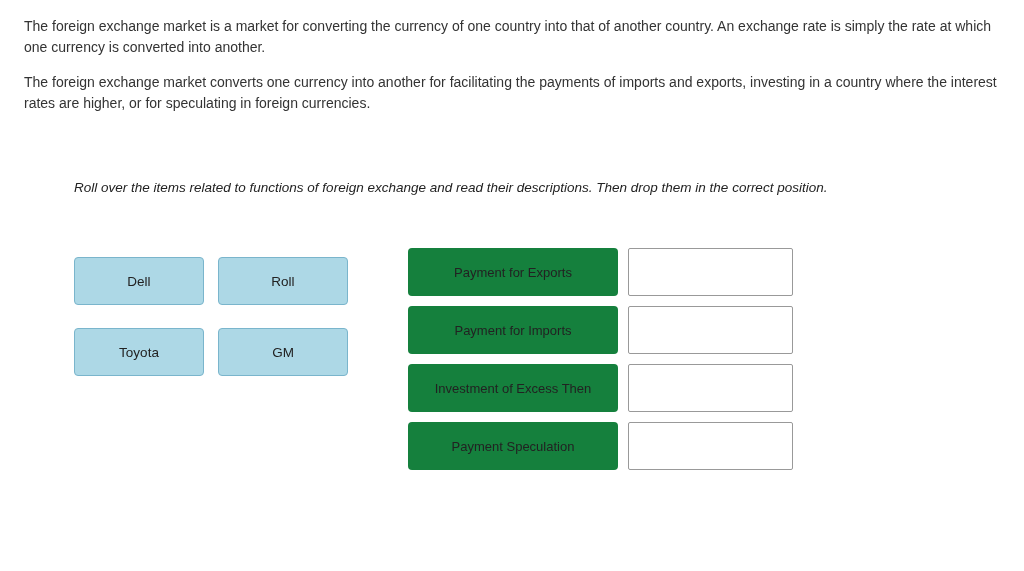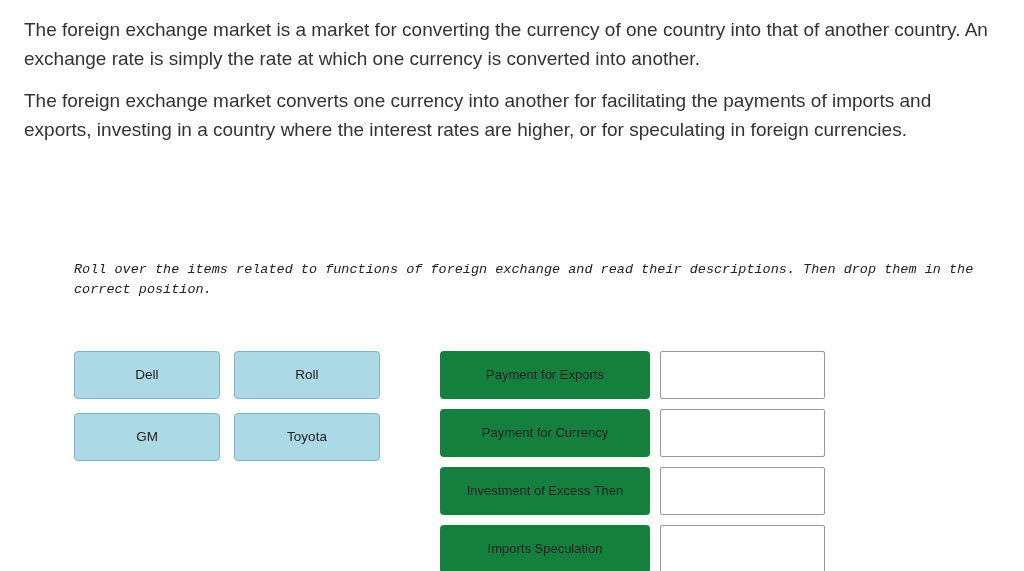--- a/index.html
+++ b/index.html
@@ -14,31 +14,30 @@
       color: #333;
       background: #fff;
       width: 1024px;
       min-height: 571px;
       padding: 16px 24px;
     }
 
     .intro-text {
       margin-bottom: 14px;
       line-height: 1.5;
-      font-size: 19px;
+      font-size: 14px;
     }
 
     .instruction-text {
       font-style: italic;
       font-size: 13.5px;
       line-height: 1.5;
-      margin-top: 116px;
+      margin-top: 64px;
       margin-left: 50px;
       color: #222;
-      font-family: Liberation Mono, monospace;
     }
 
     .drag-drop-area {
       display: flex;
       margin-top: 50px;
       margin-left: 50px;
       align-items: flex-start;
     }
 
     .draggable-items {
@@ -50,25 +49,26 @@
 
     .draggable-btn {
       background-color: #add8e6;
       border: 1px solid #7ab5cc;
       border-radius: 4px;
       padding: 10px 20px;
       text-align: center;
       font-size: 13.5px;
       color: #222;
       cursor: pointer;
-      width: 146px;
+      width: 130px;
       height: 48px;
       display: flex;
       align-items: center;
       justify-content: center;
+      margin-top: 9px;
     }
 
     .functions-area {
       display: flex;
       flex-direction: column;
       gap: 10px;
     }
 
     .function-row {
       display: flex;
@@ -104,35 +104,35 @@
 
 <p class="intro-text">The foreign exchange market is a market for converting the currency of one country into that of another country. An exchange rate is simply the rate at which one currency is converted into another.</p>
 <p class="intro-text">The foreign exchange market converts one currency into another for facilitating the payments of imports and exports, investing in a country where the interest rates are higher, or for speculating in foreign currencies.</p>
 
 <div class="instruction-text">Roll over the items related to functions of foreign exchange and read their descriptions. Then drop them in the correct position.</div>
 
 <div class="drag-drop-area">
   <div class="draggable-items">
     <div class="draggable-btn">Dell</div>
     <div class="draggable-btn">Roll</div>
+    <div class="draggable-btn">Toyota</div>
     <div class="draggable-btn">GM</div>
-    <div class="draggable-btn">Toyota</div>
   </div>
 
   <div class="functions-area">
     <div class="function-row">
       <div class="function-label">Payment for Exports</div>
       <div class="drop-zone"></div>
     </div>
     <div class="function-row">
-      <div class="function-label">Payment for Currency</div>
+      <div class="function-label">Payment for Imports</div>
       <div class="drop-zone"></div>
     </div>
     <div class="function-row">
       <div class="function-label">Investment of Excess Then</div>
       <div class="drop-zone"></div>
     </div>
     <div class="function-row">
-      <div class="function-label">Imports Speculation</div>
+      <div class="function-label">Payment Speculation</div>
       <div class="drop-zone"></div>
     </div>
   </div>
 </div>
 
 </body></html>

